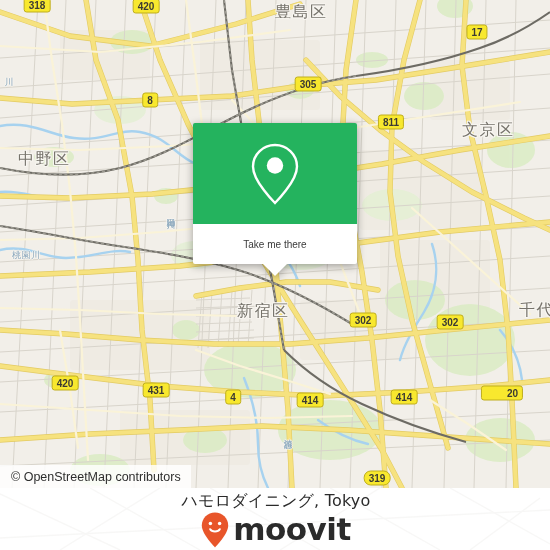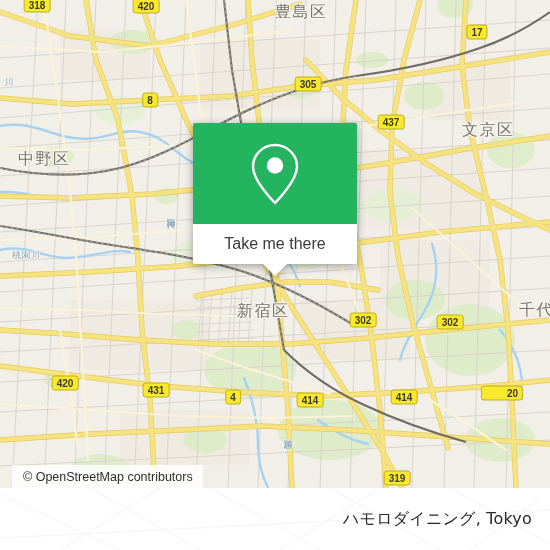--- a/index.html
+++ b/index.html
@@ -105,39 +105,39 @@
   }
   #popup .card-foot {
     height: 40px;
     background: #ffffff;
     border-radius: 0 0 2px 2px;
     display: flex;
     align-items: center;
     justify-content: center;
   }
   #popup .card-foot span {
-    font-size: 16px;
+    font-size: 10px;
     color: #3a3a3a;
     font-family: "Liberation Sans", sans-serif;
   }
   #popup .tail {
     position: absolute;
     left: 50%;
     top: 140px;
     width: 0; height: 0;
     transform: translateX(-50%);
     border-left: 13px solid transparent;
     border-right: 13px solid transparent;
     border-top: 13px solid #ffffff;
   }
 
   
   #attribution {
     position: absolute;
-    left: 12px;
+    left: 0;
     top: 465px;
     height: 23px;
     display: flex;
     align-items: center;
     padding-left: 11px;
     padding-right: 10px;
     background: rgba(255,255,255,.82);
     box-sizing: border-box;
   }
   #attribution span {
@@ -149,24 +149,25 @@
   
   #footer {
     position: absolute;
     left: 0;
     top: 488px;
     width: 550px;
     height: 62px;
     background: #ffffff;
     display: flex;
     align-items: center;
-    justify-content: flex-end;
+    justify-content: center;
     box-sizing: border-box;
     padding: 0 18px 0 20px;
     overflow: hidden;
+    flex-direction: column;
   }
   #footer .ghost {
     position: absolute;
     left: 0; top: 0;
     width: 550px; height: 62px;
     opacity: .10;
     pointer-events: none;
   }
   #footer-title {
     font-size: 16px;
@@ -392,31 +393,31 @@
 
     <div class="mlabel river vert" style="left:2px;   top:70px;">川</div>
     <div class="mlabel river" style="left:12px;  top:249px;">桃園川</div>
     <div class="mlabel river vert" style="left:164px; top:212px;">神田川</div>
     <div class="mlabel river vert" style="left:281px; top:432px;">渋谷川</div>
 
     <div class="shield" style="left:37px;  top:5px;">318</div>
     <div class="shield" style="left:146px; top:6px;">420</div>
     <div class="shield" style="left:477px; top:32px;">17</div>
     <div class="shield" style="left:308px; top:84px;">305</div>
-    <div class="shield" style="left:391px; top:122px;">437</div>
+    <div class="shield" style="left:391px; top:122px;">811</div>
     <div class="shield" style="left:150px; top:100px;">8</div>
     <div class="shield" style="left:363px; top:320px;">302</div>
     <div class="shield" style="left:450px; top:322px;">302</div>
     <div class="shield" style="left:65px;  top:383px;">420</div>
     <div class="shield" style="left:156px; top:390px;">431</div>
     <div class="shield" style="left:233px; top:397px;">4</div>
     <div class="shield" style="left:310px; top:400px;">414</div>
     <div class="shield" style="left:404px; top:397px;">414</div>
     <div class="shield" style="left:502px; top:393px;padding-left:25px;">20</div>
-    <div class="shield" style="left:397px; top:478px;">319</div>
+    <div class="shield" style="left:377px; top:478px;border-radius:7px;">319</div>
 
     <div id="popup">
       <div class="card-head">
         <svg width="56" height="66" viewBox="0 0 56 66">
           <path d="M28 4 C15.8 4 6 13.6 6 25.4 C6 40.4 28 62 28 62 C28 62 50 40.4 50 25.4 C50 13.6 40.2 4 28 4 Z" fill="none" stroke="#ffffff" stroke-width="2.4"></path>
           <circle cx="28" cy="24.5" r="8.2" fill="#ffffff"></circle>
         </svg>
       </div>
       <div class="card-foot">
         <span>Take me there</span>
@@ -437,15 +438,24 @@
           <path d="M210 0 L320 62"></path>
         <path d="M330 0 L440 62"></path>
           <path d="M450 0 L550 56"></path>
         <path d="M0 50 L550 22"></path>
           <path d="M60 62 L160 0"></path>
           <path d="M280 62 L380 0"></path>
         <path d="M470 62 L540 10"></path>
       </g>
     </svg>
     <div id="footer-title">ハモロダイニング, Tokyo</div>
+    <div id="brand">
+      <svg width="28" height="36" viewBox="0 0 28 36">
+        <path d="M14 0.6 C6.6 0.6 0.8 6.4 0.8 13.6 C0.8 22.6 14 35.4 14 35.4 C14 35.4 27.2 22.6 27.2 13.6 C27.2 6.4 21.4 0.6 14 0.6 Z" fill="#e8552a"></path>
+        <circle cx="9.4" cy="11.6" r="1.75" fill="#ffffff"></circle>
+        <circle cx="18.6" cy="11.6" r="1.75" fill="#ffffff"></circle>
+        <path d="M9.2 17.2 C10.8 20.1 17.2 20.1 18.8 17.2" fill="none" stroke="#ffffff" stroke-width="2" stroke-linecap="round"></path>
+      </svg>
+      <span class="wordmark">moovit</span>
+    </div>
   </div>
 
 </div>
 
 </body></html>

